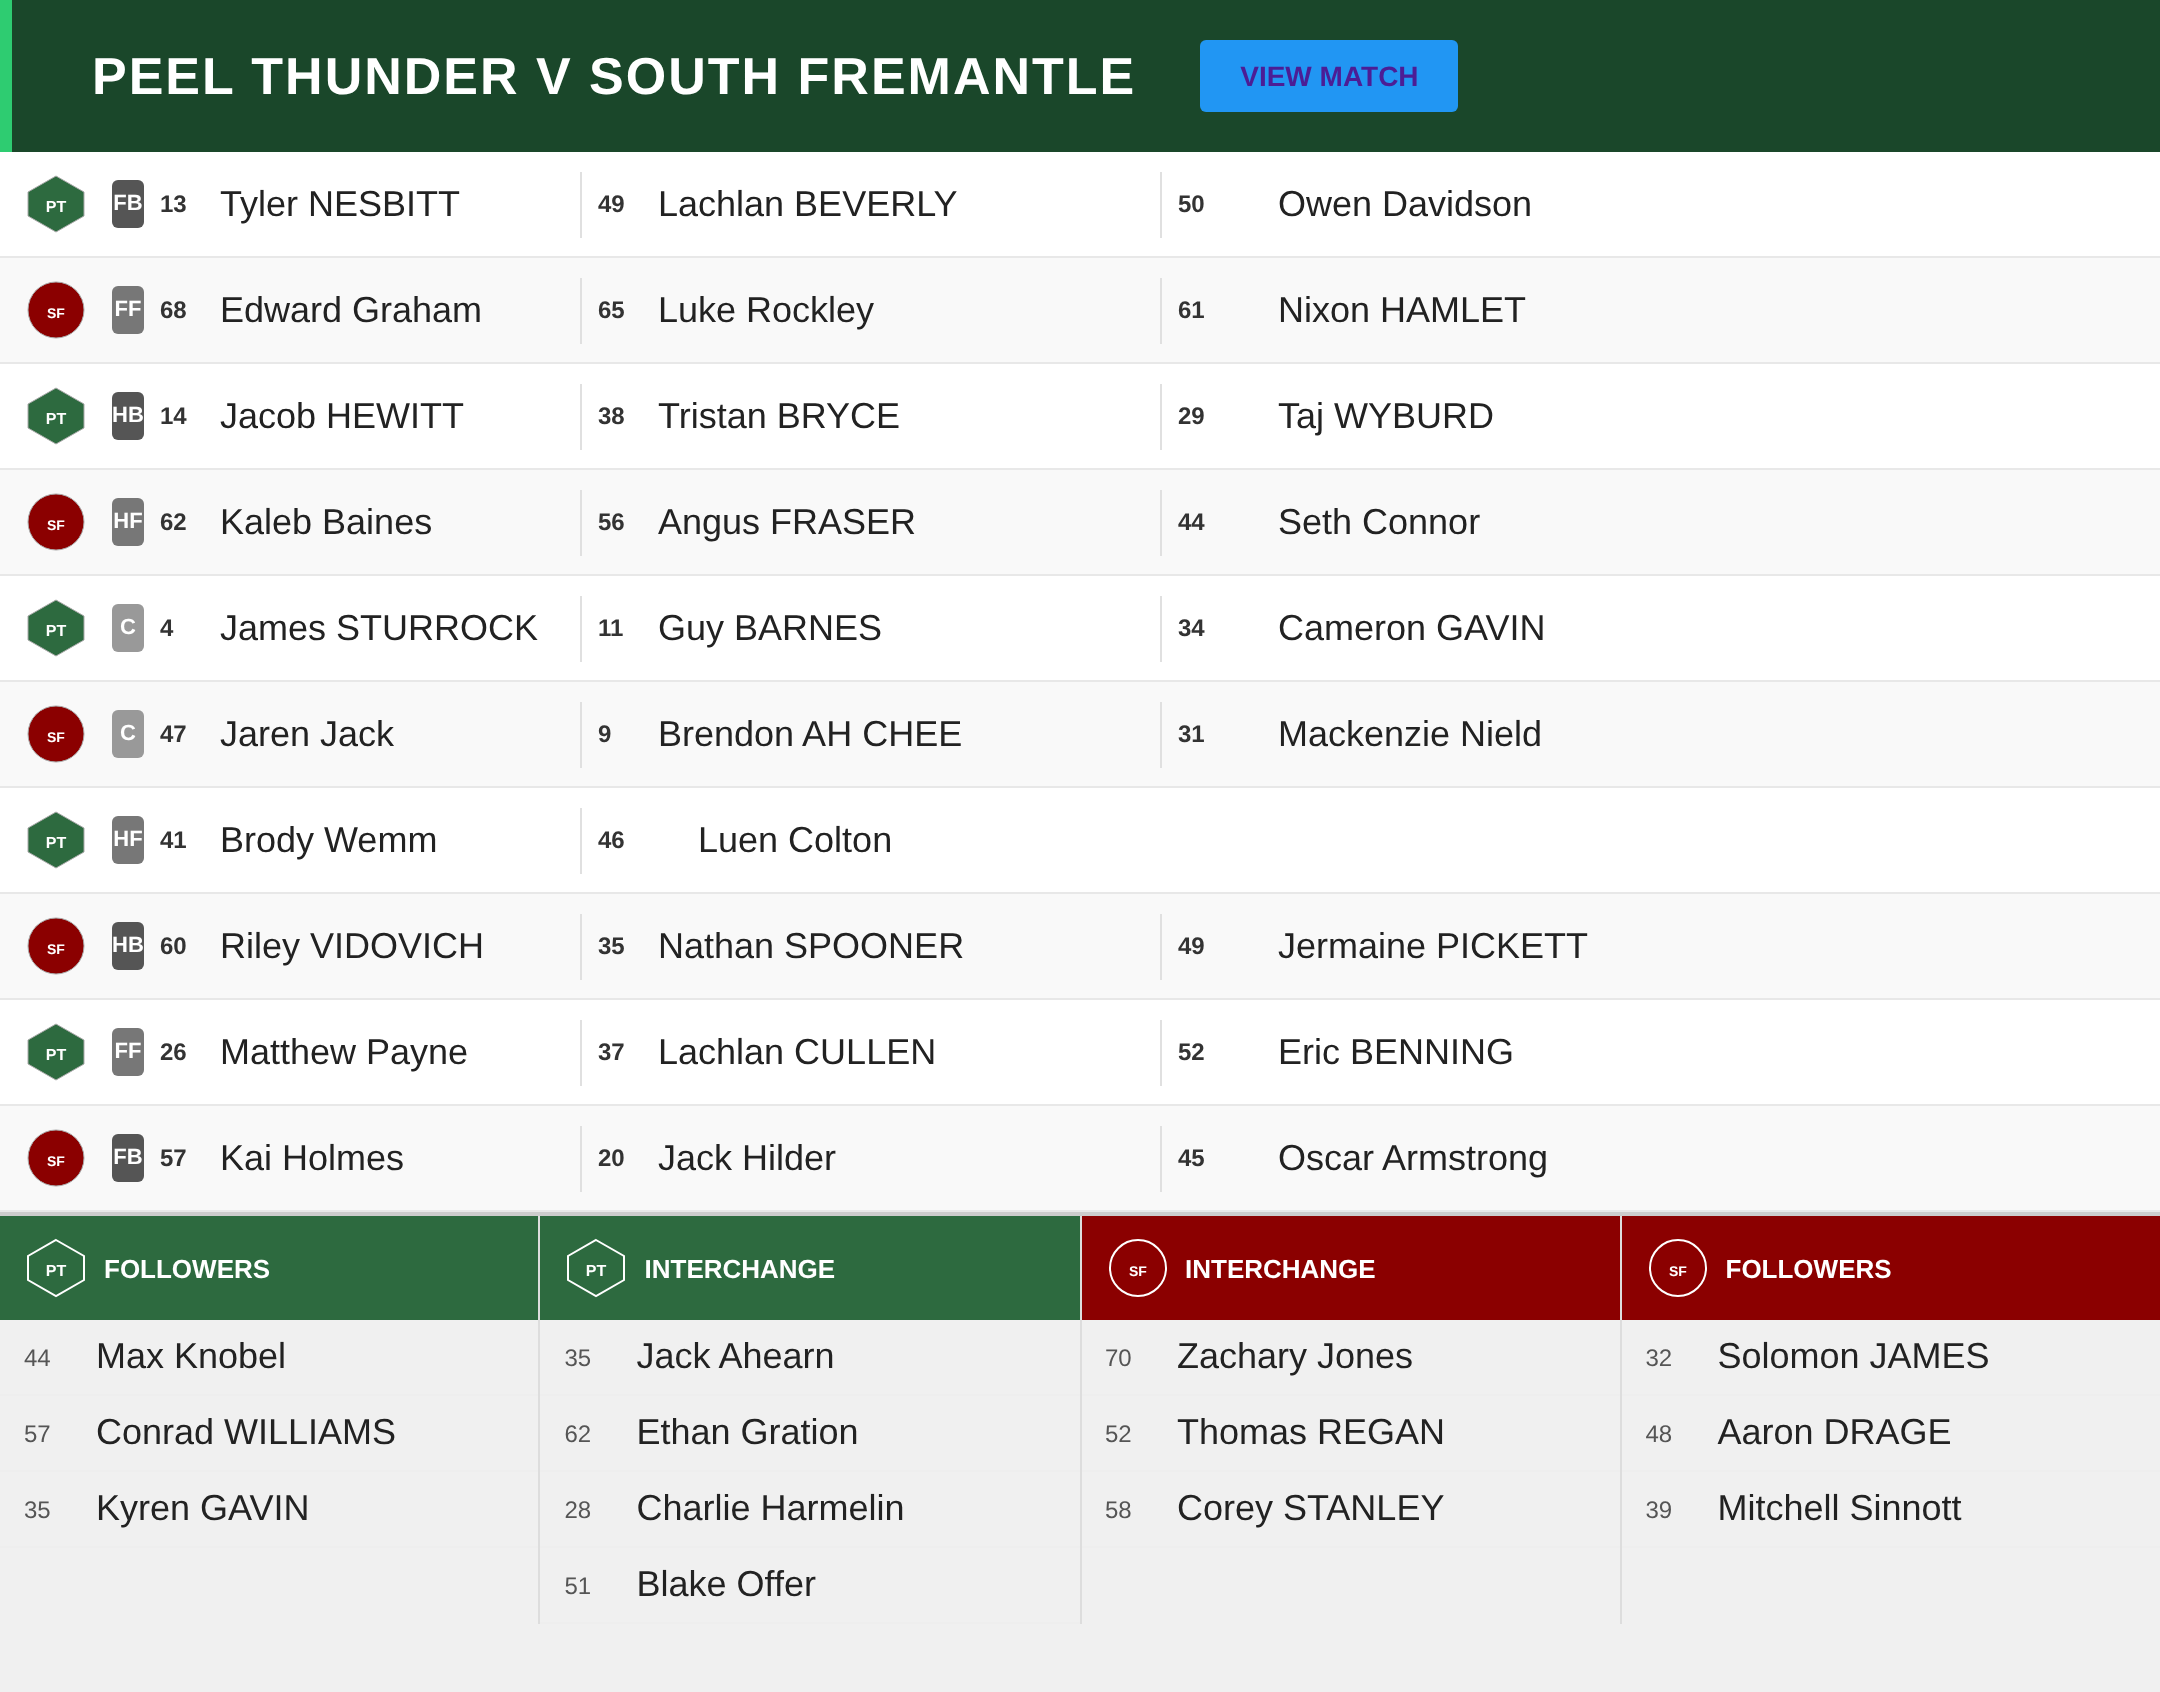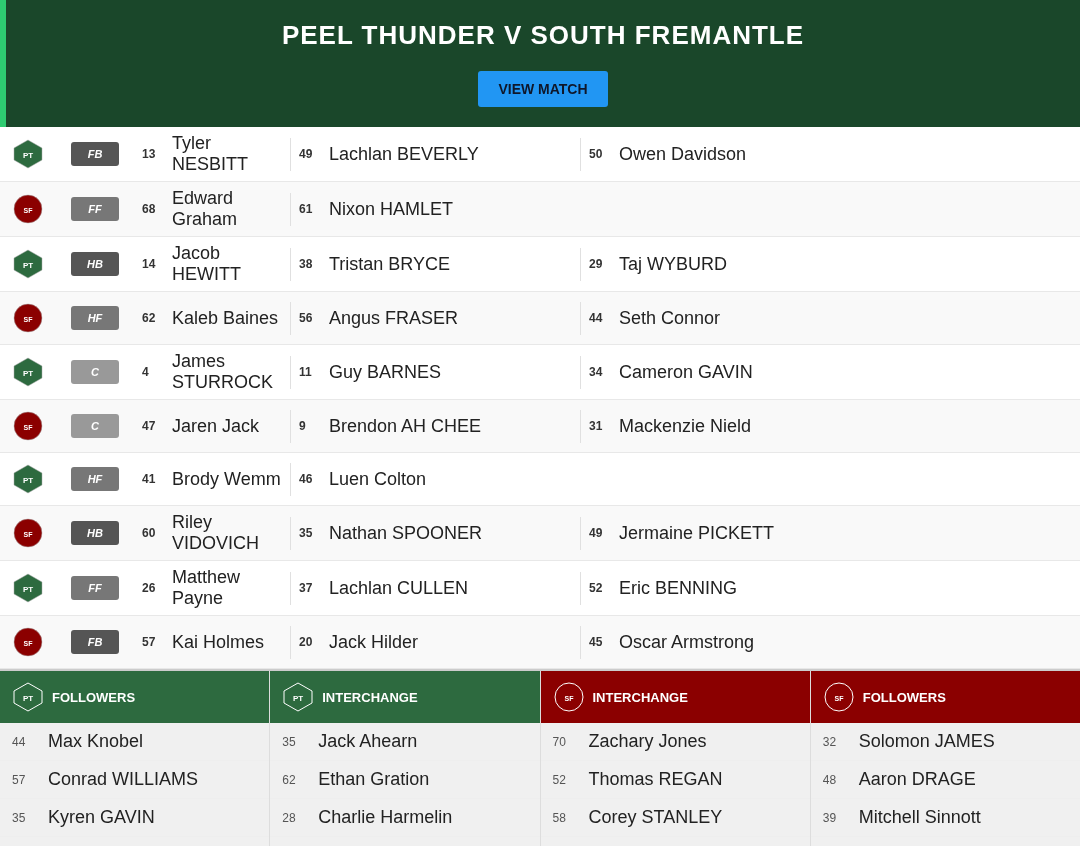--- a/index.html
+++ b/index.html
@@ -5,37 +5,37 @@
     * { margin: 0; padding: 0; box-sizing: border-box; }
     body { font-family: Arial, sans-serif; background: #f0f0f0; width: 1080px; }
 
     .header-section {
       background: #1a472a;
       padding: 20px 40px;
       display: flex;
       align-items: center;
       gap: 20px;
       border-left: 6px solid #2ecc71;
-      flex-direction: column;
     }
     .header-title {
       color: white;
       font-size: 26px;
       font-weight: 900;
       letter-spacing: 1px;
     }
     .view-match-btn {
       background: #2196F3;
-      color: #0f172a;
+      color: #4c1d95;
       border: none;
       padding: 10px 20px;
       font-size: 14px;
       font-weight: bold;
       cursor: pointer;
       border-radius: 3px;
+      margin-left: 12px;
     }
 
     .main-table {
       background: white;
       width: 100%;
     }
 
     .player-row {
       display: flex;
       align-items: center;
@@ -50,32 +50,31 @@
       width: 40px;
       height: 40px;
       display: flex;
       align-items: center;
       justify-content: center;
       flex-shrink: 0;
       margin-left: 8px;
     }
 
     .position-badge {
-      width: 48px;
+      width: 16px;
       height: 24px;
       display: flex;
       align-items: center;
       justify-content: center;
       font-size: 11px;
       font-weight: bold;
       color: white;
       border-radius: 3px;
-      margin: 0 23px;
+      margin: 0 8px;
       flex-shrink: 0;
-      font-style: italic;
     }
     .pos-fb { background: #555; }
     .pos-ff { background: #777; }
     .pos-hb { background: #555; }
     .pos-hf { background: #777; }
     .pos-c  { background: #999; }
 
     .col-left {
       width: 290px;
       display: flex;
@@ -88,20 +87,21 @@
       align-items: center;
       padding: 6px 8px;
       border-left: 1px solid #e0e0e0;
     }
     .col-right {
       flex: 1;
       display: flex;
       align-items: center;
       padding: 6px 8px;
       border-left: 1px solid #e0e0e0;
+      gap: 20px;
     }
 
     .player-number {
       font-size: 12px;
       font-weight: bold;
       color: #333;
       width: 30px;
       flex-shrink: 0;
     }
     .player-name {
@@ -195,20 +195,24 @@
     <div class="col-left">
       <div class="team-logo">
           <svg width="32" height="32" viewBox="0 0 32 32">
     <circle cx="16" cy="16" r="14" fill="#8B0000" stroke="#aaa" stroke-width="0.5"></circle>
     <text x="16" y="20" text-anchor="middle" fill="white" font-size="7" font-weight="bold">SF</text>
   </svg>
         </div>
       <div class="position-badge pos-ff">FF</div>
       <span class="player-number">68</span>
       <span class="player-name">Edward Graham</span>
+    </div>
+    <div class="col-mid">
+      <span class="player-number">65</span>
+      <span class="player-name">Luke Rockley</span>
     </div>
     <div class="col-right">
       <span class="player-number">61</span>
       <span class="player-name">Nixon HAMLET</span>
     </div>
   </div>
     <div class="player-row">
     <div class="col-left">
       <div class="team-logo">
           <svg width="32" height="32" viewBox="0 0 32 32">

